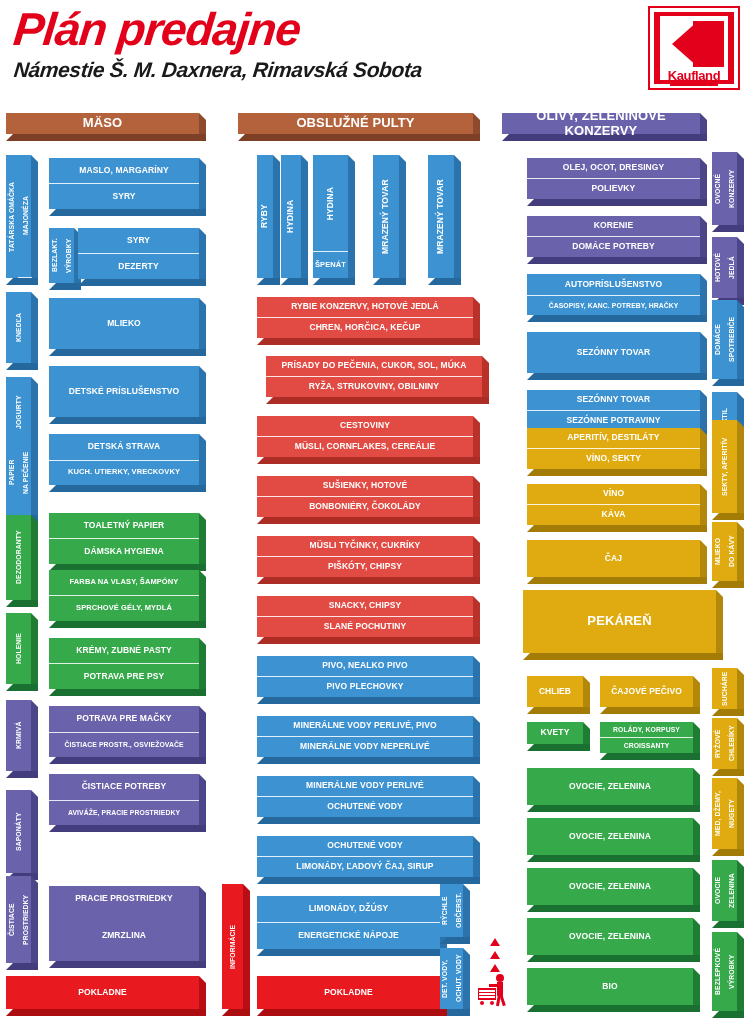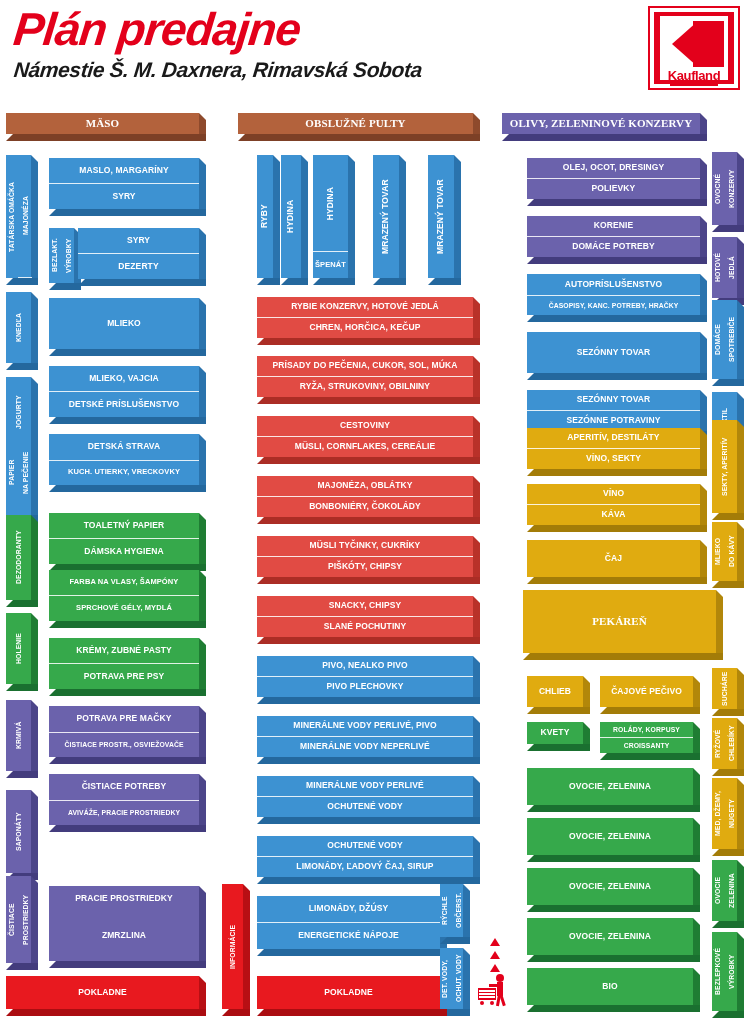--- a/index.html
+++ b/index.html
@@ -108,21 +108,21 @@
 
   
   .c-brown .face { background:#b3623c; } .c-brown .side { background:#8e4a2c; } .c-brown .bot { background:#7d4026; }
   .c-blue  .face { background:#3d92d2; } .c-blue  .side { background:#2a73ad; } .c-blue  .bot { background:#24689e; }
   .c-red   .face { background:#e14b44; } .c-red   .side { background:#b93129; } .c-red   .bot { background:#ab2d25; }
   .c-green .face { background:#36a94b; } .c-green .side { background:#1f7d33; } .c-green .bot { background:#1a7030; }
   .c-purple .face { background:#6b62ac; } .c-purple .side { background:#4c4589; } .c-purple .bot { background:#433c7d; }
   .c-yellow .face { background:#e0ab10; } .c-yellow .side { background:#b2870a; } .c-yellow .bot { background:#a37c08; }
   .c-bright-red .face { background:#e8191f; } .c-bright-red .side { background:#b80f14; } .c-bright-red .bot { background:#ab0d11; }
 
-  .big { font-size:11px;font-family:Liberation Serif, serif; }
+  .big { font-size:13px; }
   .small { font-size:7.5px; }
   .tiny { font-size:6.8px; }
 
   
   #cart { position:absolute; left:478px; top:938px; width:34px; height:76px; z-index:5; }
   #cart .arr {
     position:absolute; left:12px; width:0; height:0;
     border-left:5px solid transparent; border-right:5px solid transparent;
     border-bottom:8px solid #e3001b;
   }
@@ -263,21 +263,20 @@
   <div class="side"></div>
   <div class="bot"></div>
   <div class="face">
     <div class="row">MLIEKO</div>
   </div>
 </div>
 <div class="shelf c-blue" style="left:49px; top:366px; width:157px; height:58px;">
   <div class="side"></div>
   <div class="bot"></div>
   <div class="face">
-    <div class="row">MLIEKO, VAJCIA</div>
     <div class="row">DETSKÉ PRÍSLUŠENSTVO</div>
   </div>
 </div>
 <div class="shelf c-blue" style="left:49px; top:434px; width:157px; height:58px;">
   <div class="side"></div>
   <div class="bot"></div>
   <div class="face">
     <div class="row">DETSKÁ STRAVA</div>
     <div class="row small">KUCH. UTIERKY, VRECKOVKY</div>
   </div>
@@ -391,41 +390,41 @@
 </div>
 
 <div class="shelf c-red" style="left:257px; top:297px; width:223px; height:48px;">
   <div class="side"></div>
   <div class="bot"></div>
   <div class="face">
     <div class="row">RYBIE KONZERVY, HOTOVÉ JEDLÁ</div>
     <div class="row">CHREN, HORČICA, KEČUP</div>
   </div>
 </div>
-<div class="shelf c-red" style="left:257px; top:356px; width:223px; height:48px;text-align:right;">
+<div class="shelf c-red" style="left:266px; top:356px; width:223px; height:48px;text-align:right;">
   <div class="side"></div>
   <div class="bot"></div>
   <div class="face">
     <div class="row">PRÍSADY DO PEČENIA, CUKOR, SOL, MÚKA</div>
     <div class="row">RYŽA, STRUKOVINY, OBILNINY</div>
   </div>
 </div>
 <div class="shelf c-red" style="left:257px; top:416px; width:223px; height:48px;">
   <div class="side"></div>
   <div class="bot"></div>
   <div class="face">
     <div class="row">CESTOVINY</div>
     <div class="row">MÜSLI, CORNFLAKES, CEREÁLIE</div>
   </div>
 </div>
 <div class="shelf c-red" style="left:257px; top:476px; width:223px; height:48px;">
   <div class="side"></div>
   <div class="bot"></div>
   <div class="face">
-    <div class="row">MAJONÉZA, OBLÁTKY</div>
+    <div class="row">SUŠIENKY, HOTOVÉ</div>
     <div class="row">BONBONIÉRY, ČOKOLÁDY</div>
   </div>
 </div>
 <div class="shelf c-red" style="left:257px; top:536px; width:223px; height:48px;">
   <div class="side"></div>
   <div class="bot"></div>
   <div class="face">
     <div class="row">MÜSLI TYČINKY, CUKRÍKY</div>
     <div class="row">PIŠKÓTY, CHIPSY</div>
   </div>

